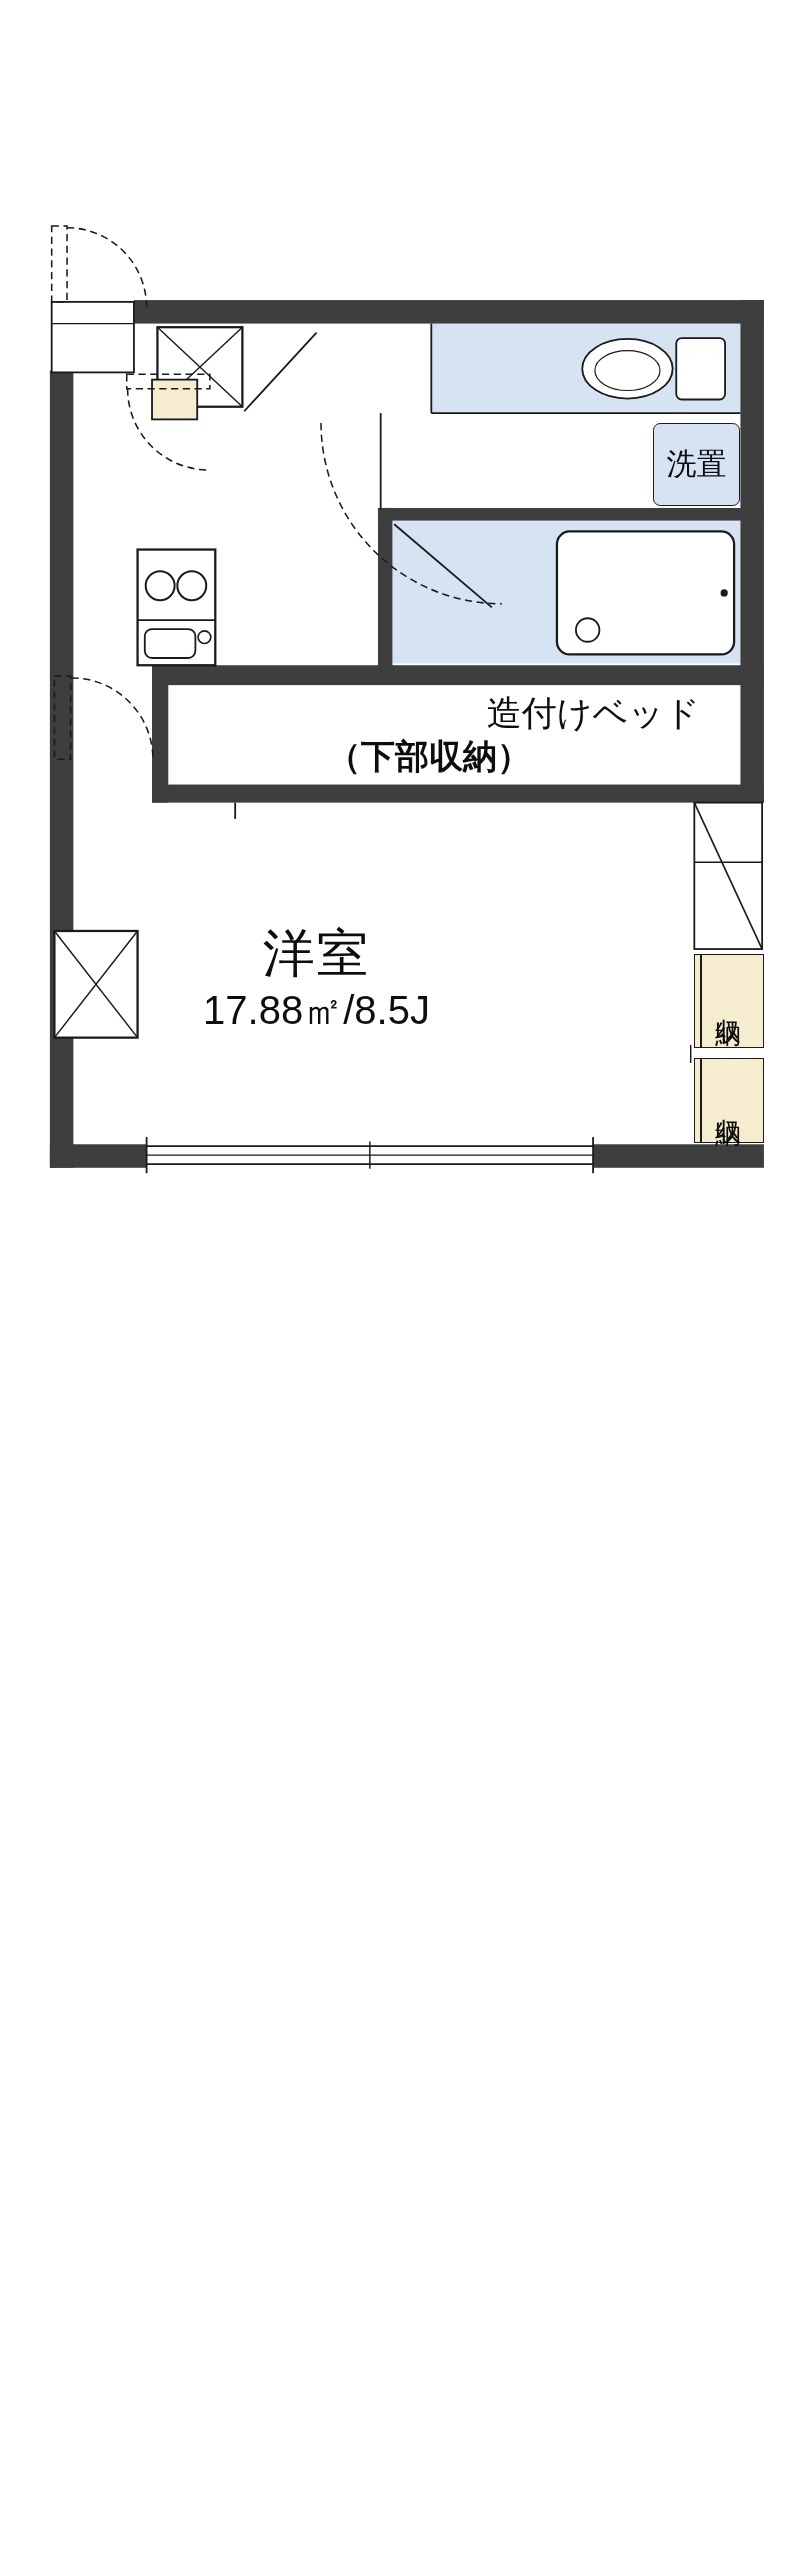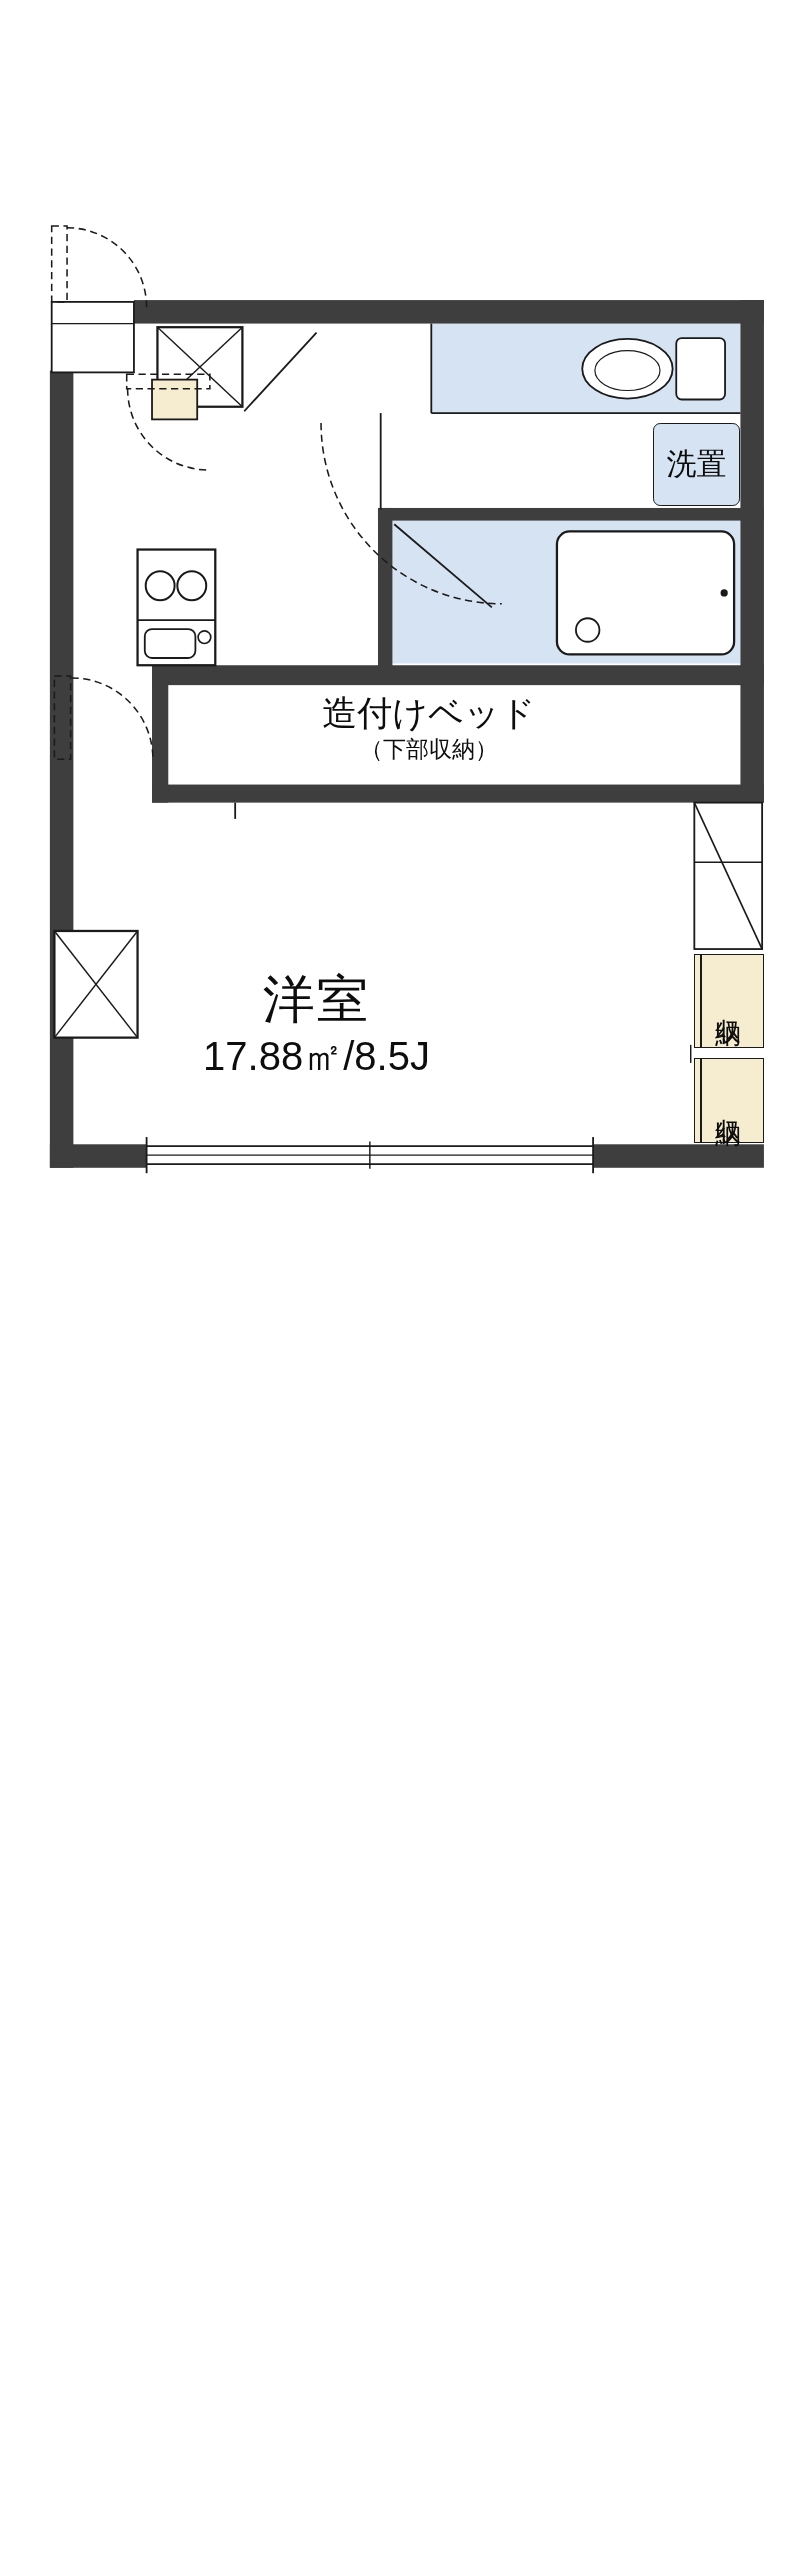--- a/index.html
+++ b/index.html
@@ -25,23 +25,23 @@
   }
   .closet{
     position:absolute;background:var(--cream);border:1.8px solid var(--line);
     box-sizing:border-box;display:flex;align-items:center;justify-content:center;
   }
   #closet-upper{left:694px;top:954px;width:70px;height:94px;}
   #closet-lower{left:694px;top:1058px;width:70px;height:85px;}
   .closet .dline{position:absolute;left:5.4px;top:-0.9px;bottom:-0.9px;width:1.8px;background:var(--line);}
   .closet .v{writing-mode:vertical-rl;text-orientation:upright;font-size:26px;font-weight:500;letter-spacing:2.7px;}
   #bed-label{left:158px;top:691px;width:542px;text-align:center;line-height:1.25;}
-  .bed-l1{font-size:35px;font-weight:500;}
-  .bed-l2{font-size:23px;font-weight:400;text-align:center;}
-  #room-label{left:122px;top:924px;width:389px;text-align:center;line-height:1.15;margin-top:46px;}
+  .bed-l1{font-size:35px;font-weight:500;text-align:right;}
+  .bed-l2{font-size:34px;font-weight:700;text-align:center;}
+  #room-label{left:122px;top:924px;width:389px;text-align:center;line-height:1.15;}
   .room-name{font-size:52px;font-weight:500;letter-spacing:1.8px;}
   .room-area{font-size:40px;font-weight:500;margin-top:3.6px;}
 </style>
 </head>
 <body>
 
 <div class="canvas">
 
   <svg class="plan" width="812" height="2576" viewBox="0 0 898 2850">
 

